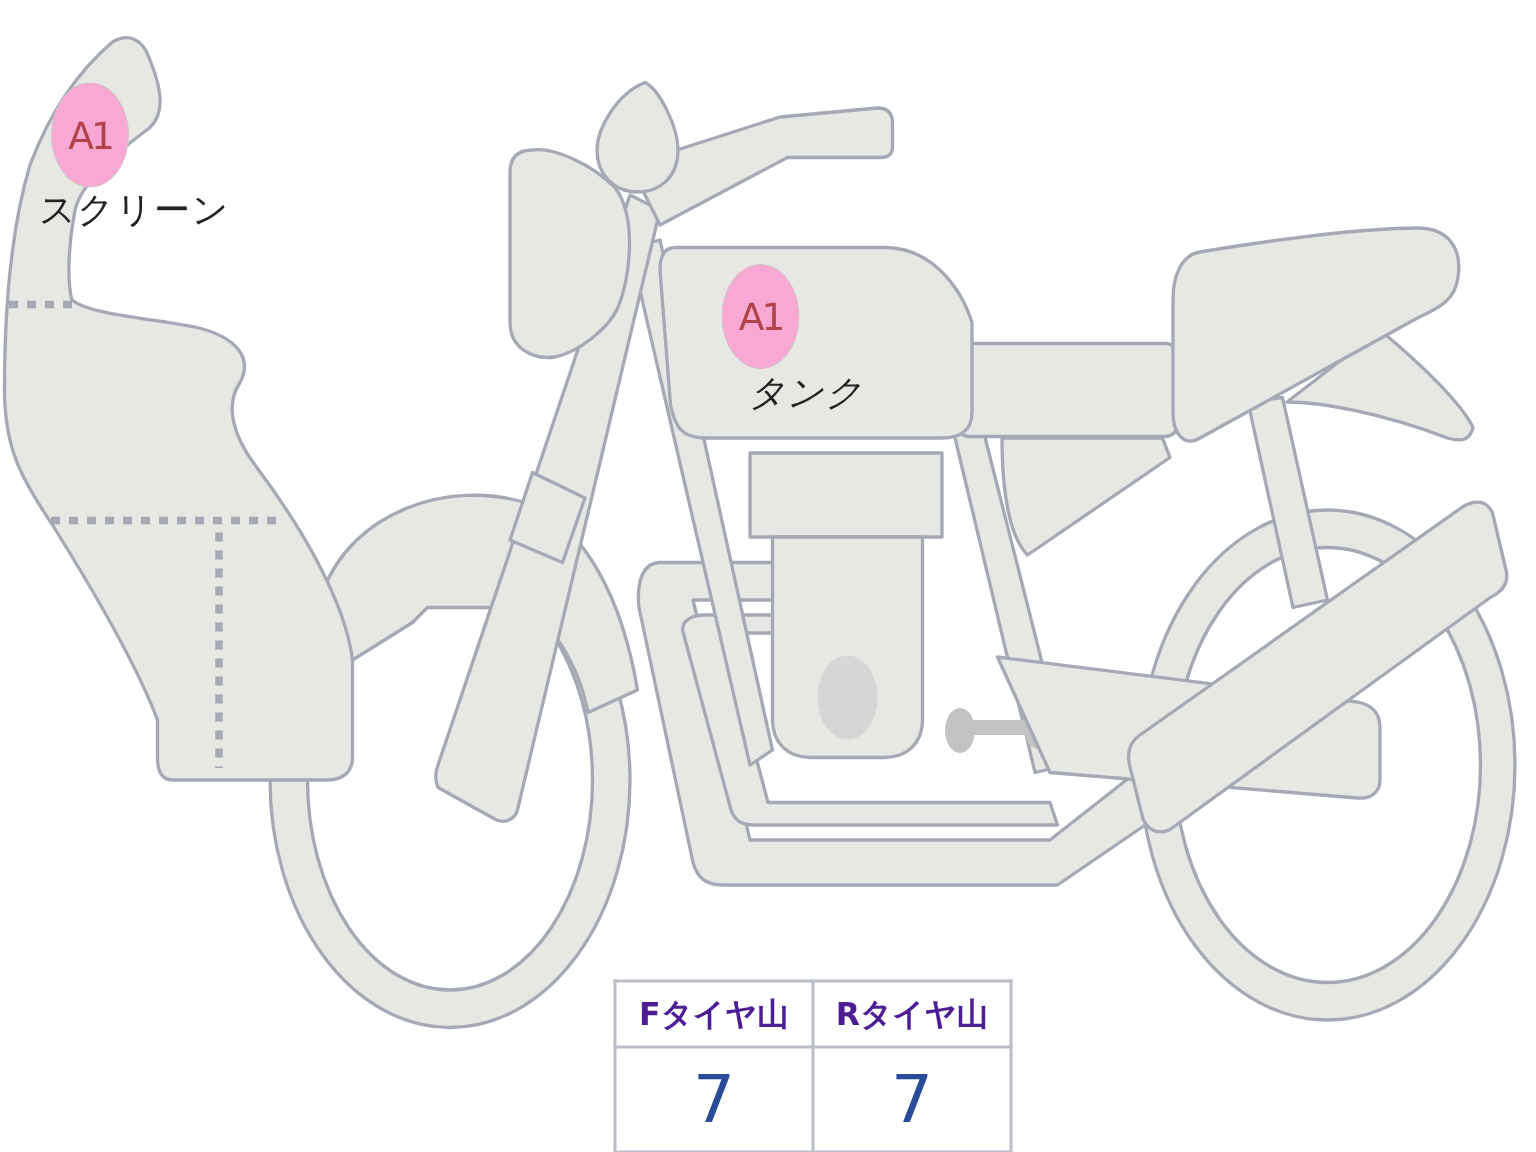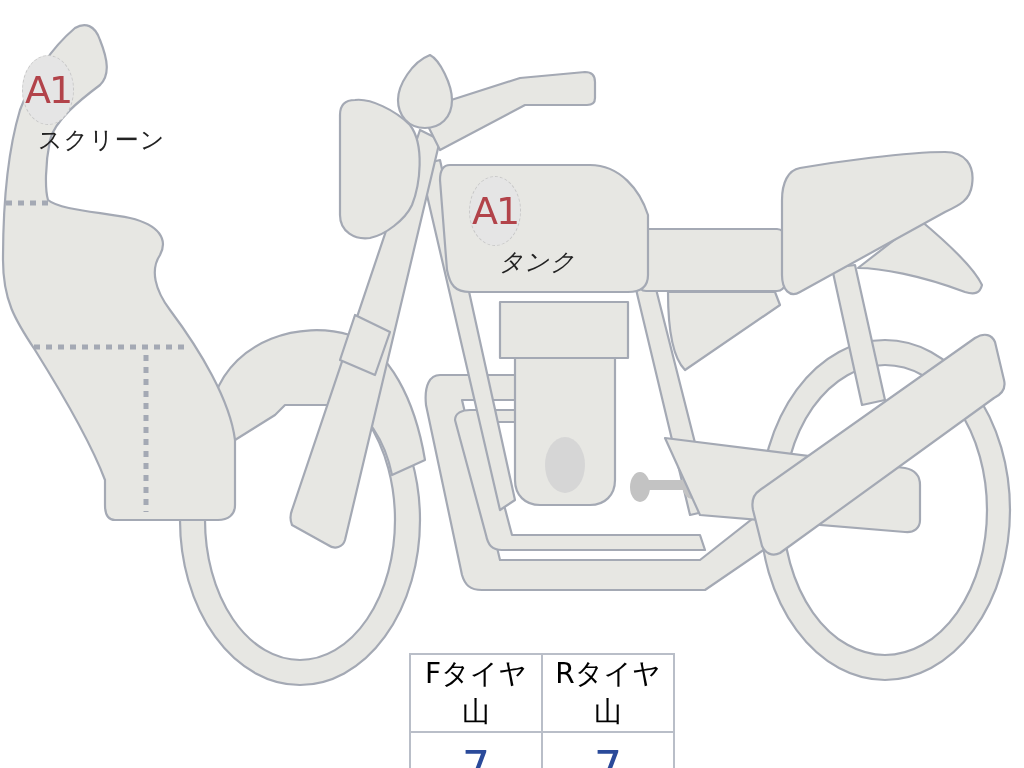--- a/index.html
+++ b/index.html
@@ -2,28 +2,28 @@
 <html><head>
   <meta charset="utf-8">
   <style>
     html, body { margin: 0; padding: 0; background: #ffffff; }
     body { width: 1024px; height: 768px; position: relative; overflow: hidden;
            font-family: "DejaVu Sans", "Liberation Sans", sans-serif; }
     #bike { position: absolute; left: 0; top: 0; width: 1024px; height: 768px; }
     .part { fill: #e7e7e3; stroke: #a4a9b4; stroke-width: 2.2; stroke-linejoin: round; }
     .dash { fill: none; stroke: #a4a9b4; stroke-width: 5; stroke-dasharray: 6 6; }
     .badge { position: absolute; width: 50px; height: 68px; border-radius: 50%;
-             background: #e5e5e5; border: 1px dashed #c8c8c8;
+             background: #f9a8d4; border: 1px dashed #c8c8c8;
              display: flex; align-items: center; justify-content: center;
-             color: #b2434a; font-size: 38px; letter-spacing: -2px; }
+             color: #b2434a; font-size: 25px; letter-spacing: -2px; margin-left: 12px; }
     .label { position: absolute; color: #222222; font-size: 24px; letter-spacing: 1px; }
     #tire-table { position: absolute; left: 409px; top: 653px; border-collapse: collapse;
                   background: #ffffff; }
     #tire-table td, #tire-table th { border: 2px solid #b9bec8; width: 130px; text-align: center; padding: 0; }
-    #tire-table th { height: 42px; font-weight: normal; font-size: 28px; color: #000000; }
+    #tire-table th { height: 42px; font-weight: bold; font-size: 21px; color: #4c1d95; }
     #tire-table td { height: 68px; font-size: 44px; color: #2a4a9a; }
   </style>
 </head>
 <body>
 
 <svg id="bike" viewBox="0 0 1024 768" xmlns="http://www.w3.org/2000/svg">
 
   <g>
     <ellipse class="part" cx="300" cy="520" rx="120" ry="165"></ellipse>
     <ellipse cx="300" cy="520" rx="95" ry="140" fill="#ffffff" stroke="#a4a9b4" stroke-width="2.2"></ellipse>
@@ -80,21 +80,21 @@
 
   <path class="part" d="M355 100 C370 98 395 110 410 125 C425 145 420 185 412 205 C405 220 385 235 370 238 C355 240 340 232 340 215 L340 115 C340 105 345 100 355 100 Z"></path>
 
   <path class="part" d="M75 28 C85 22 95 25 100 40 C108 60 110 75 100 85 C80 100 55 120 50 140 C45 165 45 190 48 200 C60 210 100 212 130 218 C160 225 168 240 160 255 C150 270 155 290 170 310 C200 350 230 400 235 440 L235 505 C235 515 228 520 218 520 L115 520 C108 520 105 515 105 505 L105 480 C90 440 60 390 35 350 C15 320 3 300 3 260 C3 200 8 150 20 110 C35 70 55 45 75 28 Z"></path>
   <path class="dash" d="M6 203 L48 203"></path>
   <path class="dash" d="M34 347 L190 347"></path>
   <path class="dash" d="M146 355 L146 512"></path>
 </svg>
 
 <div class="badge" style="left:22px; top:55px;">A1</div>
-<div class="label" style="left:38px; top:124px;">スクリーン</div>
+<div class="label" style="left:26px; top:124px;">スクリーン</div>
 
 <div class="badge" style="left:469px; top:176px;">A1</div>
 <div class="label" style="left:499px; top:246px;font-style:italic;">タンク</div>
 
 <table id="tire-table">
   <tbody>
       <tr>
     <th>Fタイヤ山</th>
     <th>Rタイヤ山</th>
   </tr>

